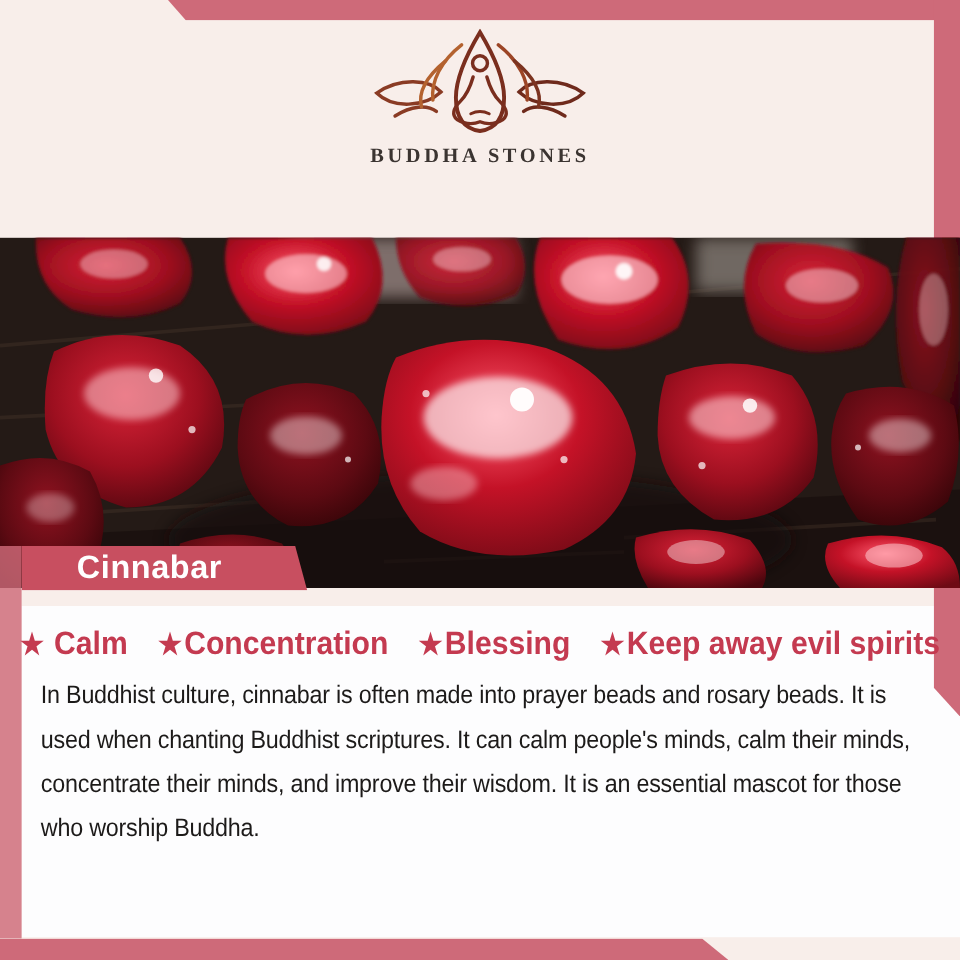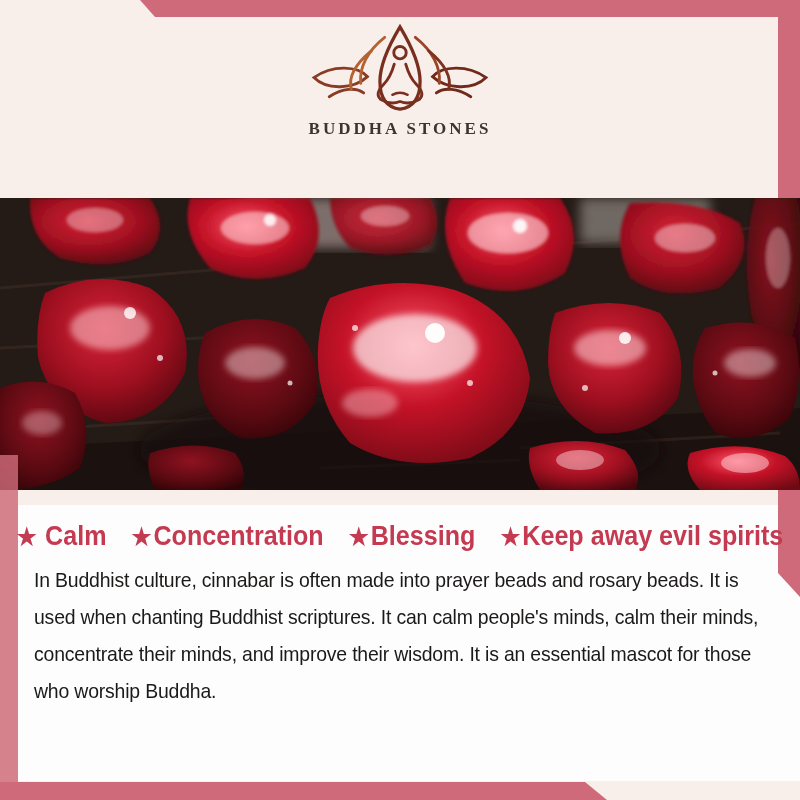--- a/index.html
+++ b/index.html
@@ -181,20 +181,23 @@
           <circle cx="585" cy="190" r="3"></circle>
         <circle cx="160" cy="160" r="3"></circle>
           <circle cx="290" cy="185" r="2.5"></circle>
           <circle cx="715" cy="175" r="2.5"></circle>
       </g>
     </svg>
   </div>
 
   <div class="abs white-box"></div>
 
+  <div class="abs cinnabar-banner">
+    <span class="t">Cinnabar</span>
+  </div>
 
   <div class="abs features-row">
       <span class="feat">
         <span class="star">★</span>
         <span>Calm</span>
       </span>
       <span class="feat">
         <span class="star">★</span>
         <span>Concentration</span>
       </span>

